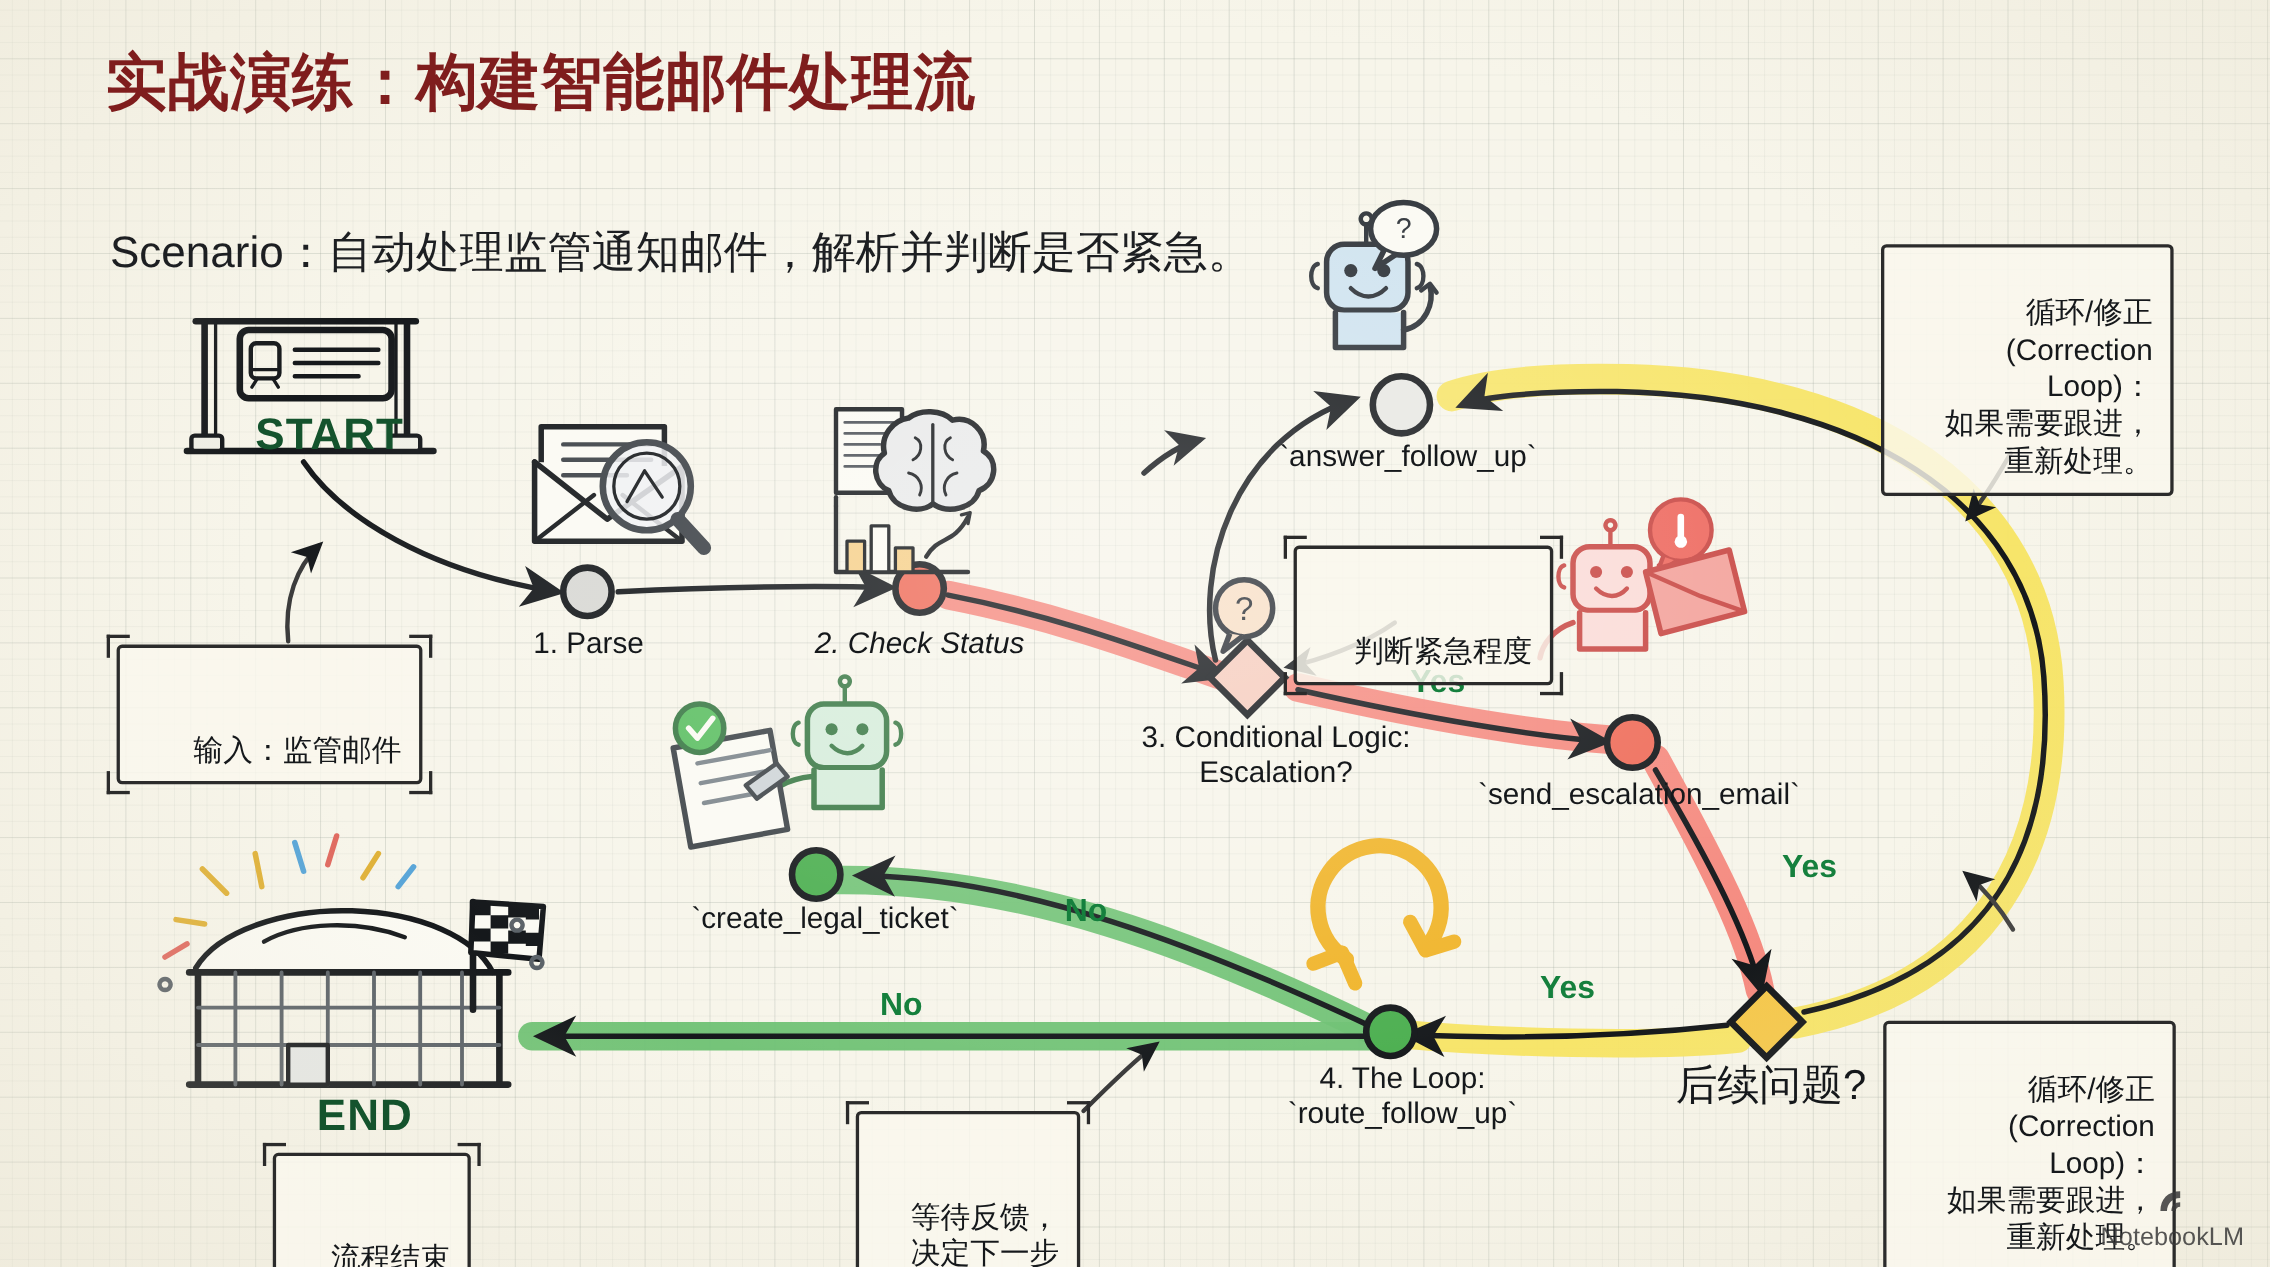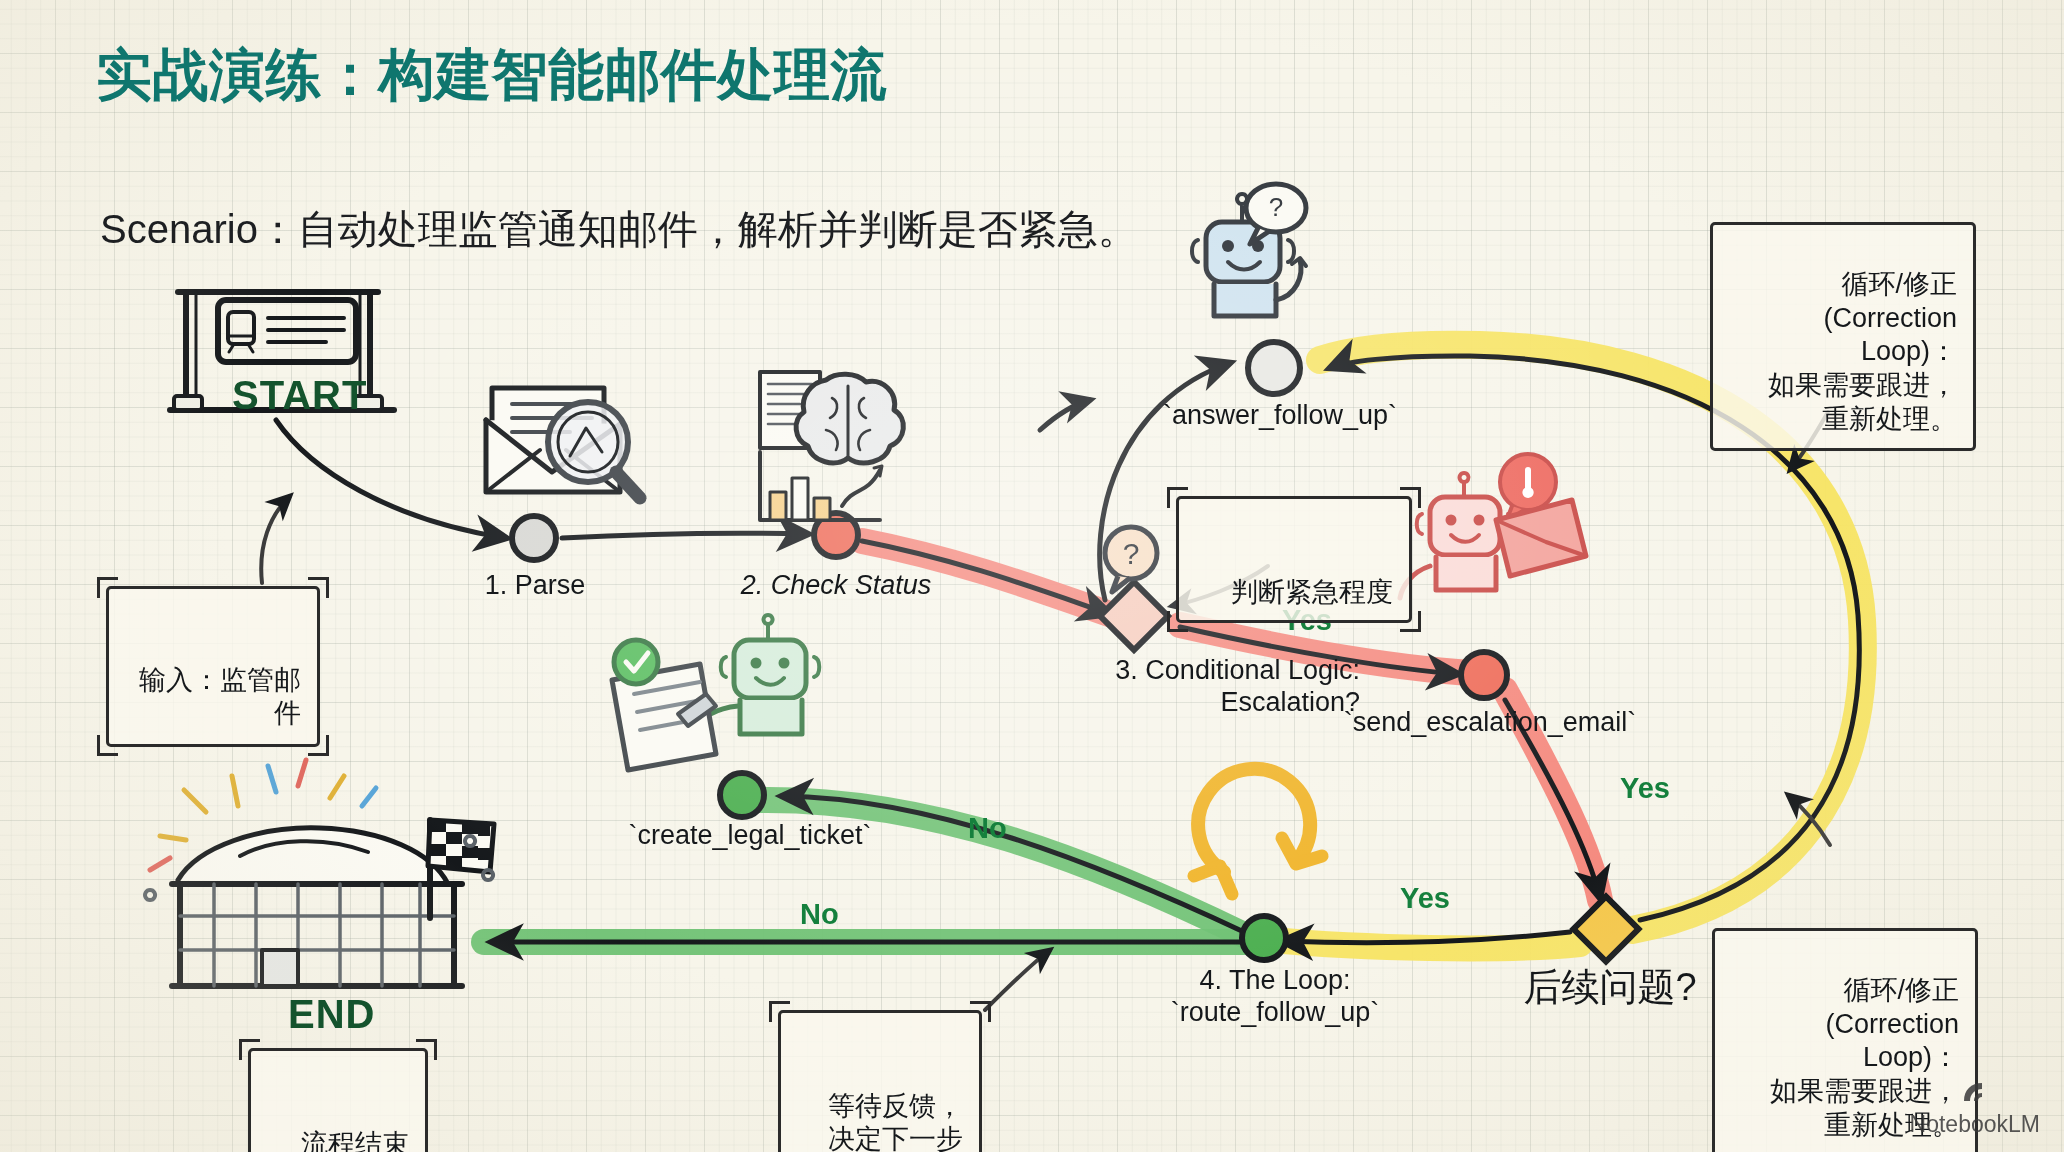--- a/index.html
+++ b/index.html
@@ -27,21 +27,21 @@
   #vignette {
     position:absolute; inset:0;
     background: radial-gradient(ellipse at 50% 45%, rgba(255,255,255,0.25) 0%, rgba(245,240,225,0.0) 55%, rgba(225,218,196,0.35) 100%);
     pointer-events:none;
   }
   #diagram { position:absolute; inset:0; }
 
   
   .title {
     position: absolute; left: 96px; top: 38px;
-    font-size: 56px; font-weight: 700; color: #0f766e;
+    font-size: 56px; font-weight: 700; color: #7f1d1d;
     letter-spacing: 0.5px; white-space: nowrap;
   }
   .subtitle {
     position: absolute; left: 100px; top: 155px;
     font-size: 40px; font-weight: 400; color: #1d1f22;
     white-space: nowrap;
     margin-top: 47px;
   }
 
   
@@ -302,36 +302,36 @@
 <div id="vignette"></div>
 
 <div class="title">实战演练：构建智能邮件处理流</div>
 <div class="subtitle">Scenario：自动处理监管通知邮件，解析并判断是否紧急。</div>
 
 <div class="bigword" style="left:232px; top:373px;">START</div>
 <div class="bigword" style="left:288px; top:992px;">END</div>
 
 <div class="caption" style="left:420px; top:570px; width:230px;">1. Parse</div>
 <div class="caption" style="left:706px; top:570px; width:260px;font-style:italic;">2. Check Status</div>
-<div class="caption two" style="left:960px; top:655px; width:400px;text-align:right;">3. Conditional Logic:
+<div class="caption two" style="left:960px; top:655px; width:400px;">3. Conditional Logic:
 Escalation?</div>
 <div class="caption" style="left:1100px; top:400px; width:360px;">`answer_follow_up`</div>
 <div class="caption" style="left:1310px; top:707px; width:360px;">`send_escalation_email`</div>
 <div class="caption" style="left:580px; top:820px; width:340px;">`create_legal_ticket`</div>
 <div class="caption two" style="left:1130px; top:965px; width:290px;">4. The Loop:
 `route_follow_up`</div>
 <div class="caption big" style="left:1500px; top:965px; width:220px;">后续问题?</div>
 
 <div class="edgelabel" style="left:1282px; top:604px;">Yes</div>
 <div class="edgelabel" style="left:1620px; top:772px;">Yes</div>
 <div class="edgelabel" style="left:1400px; top:882px;">Yes</div>
 <div class="edgelabel" style="left:968px; top:812px;">No</div>
 <div class="edgelabel" style="left:800px; top:898px;">No</div>
 
-<div class="note" style="left:106px; top:586px; width:214px;font-family:Liberation Mono, monospace;">
+<div class="note" style="left:106px; top:586px; width:278px;">
   <span class="corner c-tl"></span><span class="corner c-tr"></span><span class="corner c-bl"></span><span class="corner c-br"></span>
   <span>输入：监管邮件</span>
 </div>
 
 <div class="note" style="left:1176px; top:496px; width:236px;">
   <span class="corner c-tl"></span><span class="corner c-tr"></span><span class="corner c-bl"></span><span class="corner c-br"></span>
   <span>判断紧急程度</span>
 </div>
 
 <div class="note" style="left:248px; top:1048px; width:180px;">

